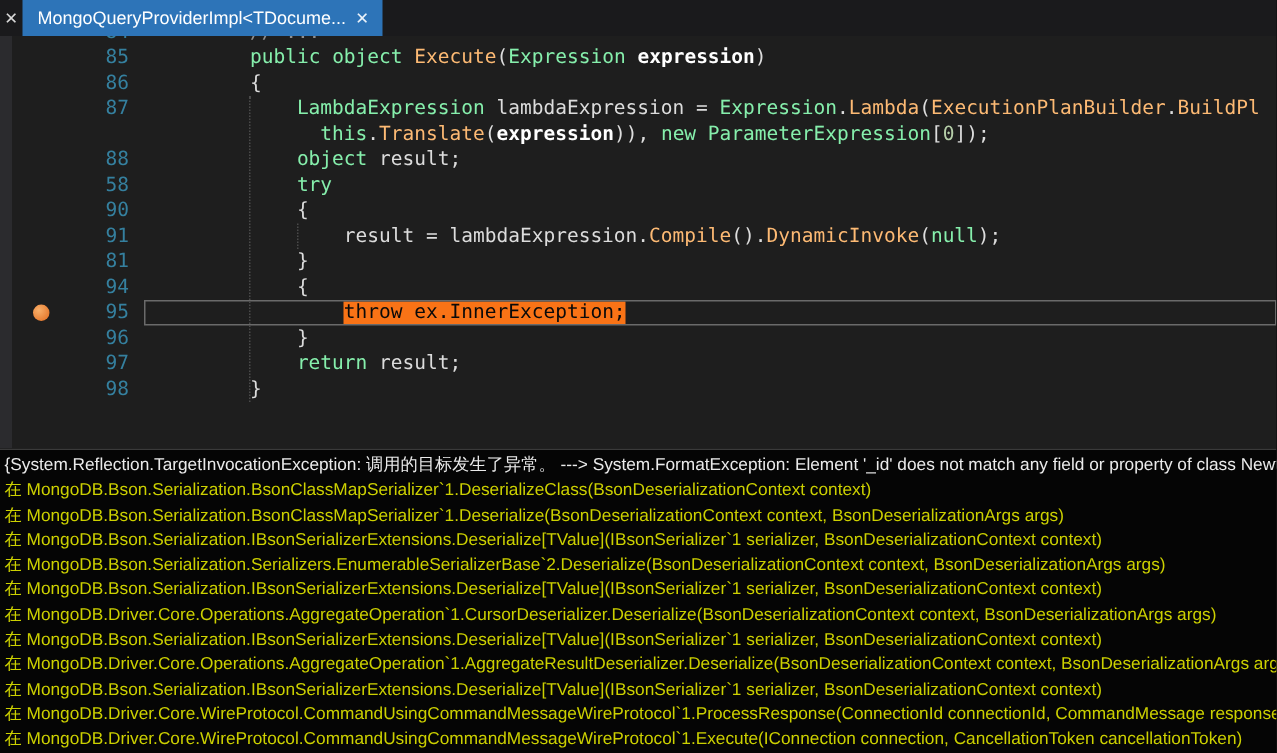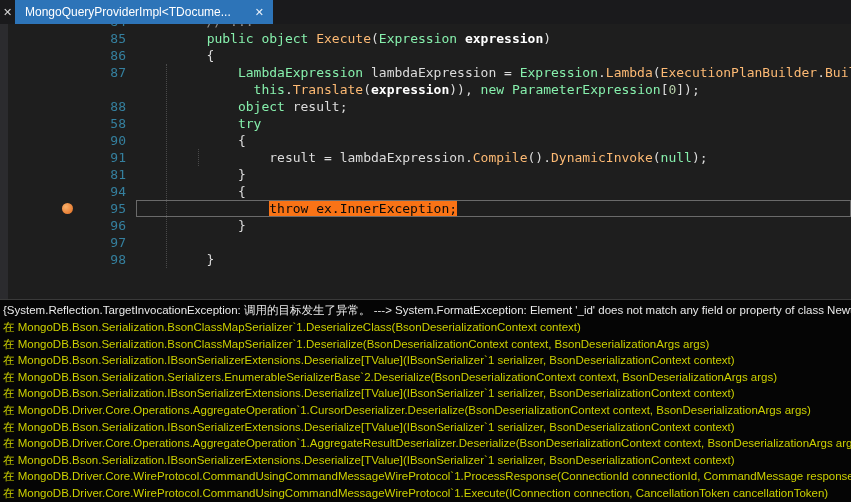--- a/index.html
+++ b/index.html
@@ -2,27 +2,27 @@
 <html><head>
 <meta charset="utf-8">
 <style>
   html,body{margin:0;padding:0;background:#000;}
   body{width:851px;height:502px;overflow:hidden;font-family:"Liberation Sans",sans-serif;}
   .app{width:851px;height:502px;display:flex;flex-direction:column;background:#1e1e1e;}
 
   
   .tabbar{height:24px;flex:0 0 24px;background:#1a1a1c;display:flex;align-items:stretch;}
   .win-close{width:15px;display:flex;align-items:center;justify-content:center;color:#d8d8d8;font-size:11px;cursor:pointer;}
-  .tab{background:#2d74b8;color:#fff;display:flex;align-items:center;gap:24px;padding:0 9px 0 10px;font-size:12px;white-space:nowrap;}
+  .tab{background:#2d74b8;color:#fff;display:flex;align-items:center;gap:6px;padding:0 9px 0 10px;font-size:12px;white-space:nowrap;}
   .tab-close{font-size:11px;color:#eaf2fa;}
 
   
   .editor{position:relative;height:275px;flex:0 0 275px;background:#1e1e1e;overflow:hidden;}
   .left-strip{position:absolute;left:0;top:0;width:8px;height:100%;background:#2b2b2e;}
-  .code-lines{position:relative;padding-left:40px;}
+  .code-lines{position:relative;}
   .code-row{display:flex;height:17px;line-height:17px;font-family:"DejaVu Sans Mono",monospace;font-size:13px;position:relative;}
   .code-row:first-child{margin-top:-11px;}
   .bp{width:40px;flex:0 0 40px;position:relative;}
   .bp .dot{position:absolute;left:22px;top:3px;width:11px;height:11px;border-radius:50%;
            background:radial-gradient(circle at 35% 35%, #f9b06a, #e06a1e);}
   .ln{width:56px;flex:0 0 56px;box-sizing:border-box;text-align:right;padding-right:10px;color:#35809f;}
   .code{white-space:pre;color:#dcdcdc;padding-left:8px;}
   .tk-k{color:#86efac}
   .tk-m{color:#fdba74}
   .tk-p{color:#dcdcdc}
@@ -120,20 +120,21 @@
           <span class="code"><span class="tk-p">                </span><span class="tk-hl">throw ex.InnerException;</span></span>
         </div>
         <div class="code-row">
           <span class="bp"></span>
           <span class="ln">96</span>
           <span class="code"><span class="tk-p">            }</span></span>
         </div>
         <div class="code-row">
           <span class="bp"></span>
           <span class="ln">97</span>
+          <span class="code"><span class="tk-p">            </span><span class="tk-k">return</span><span class="tk-p"> result;</span></span>
         </div>
         <div class="code-row">
           <span class="bp"></span>
           <span class="ln">98</span>
           <span class="code"><span class="tk-p">        }</span></span>
         </div>
       </div>
     <div class="guide guide-1"></div>
     <div class="guide guide-2"></div>
   </div>

